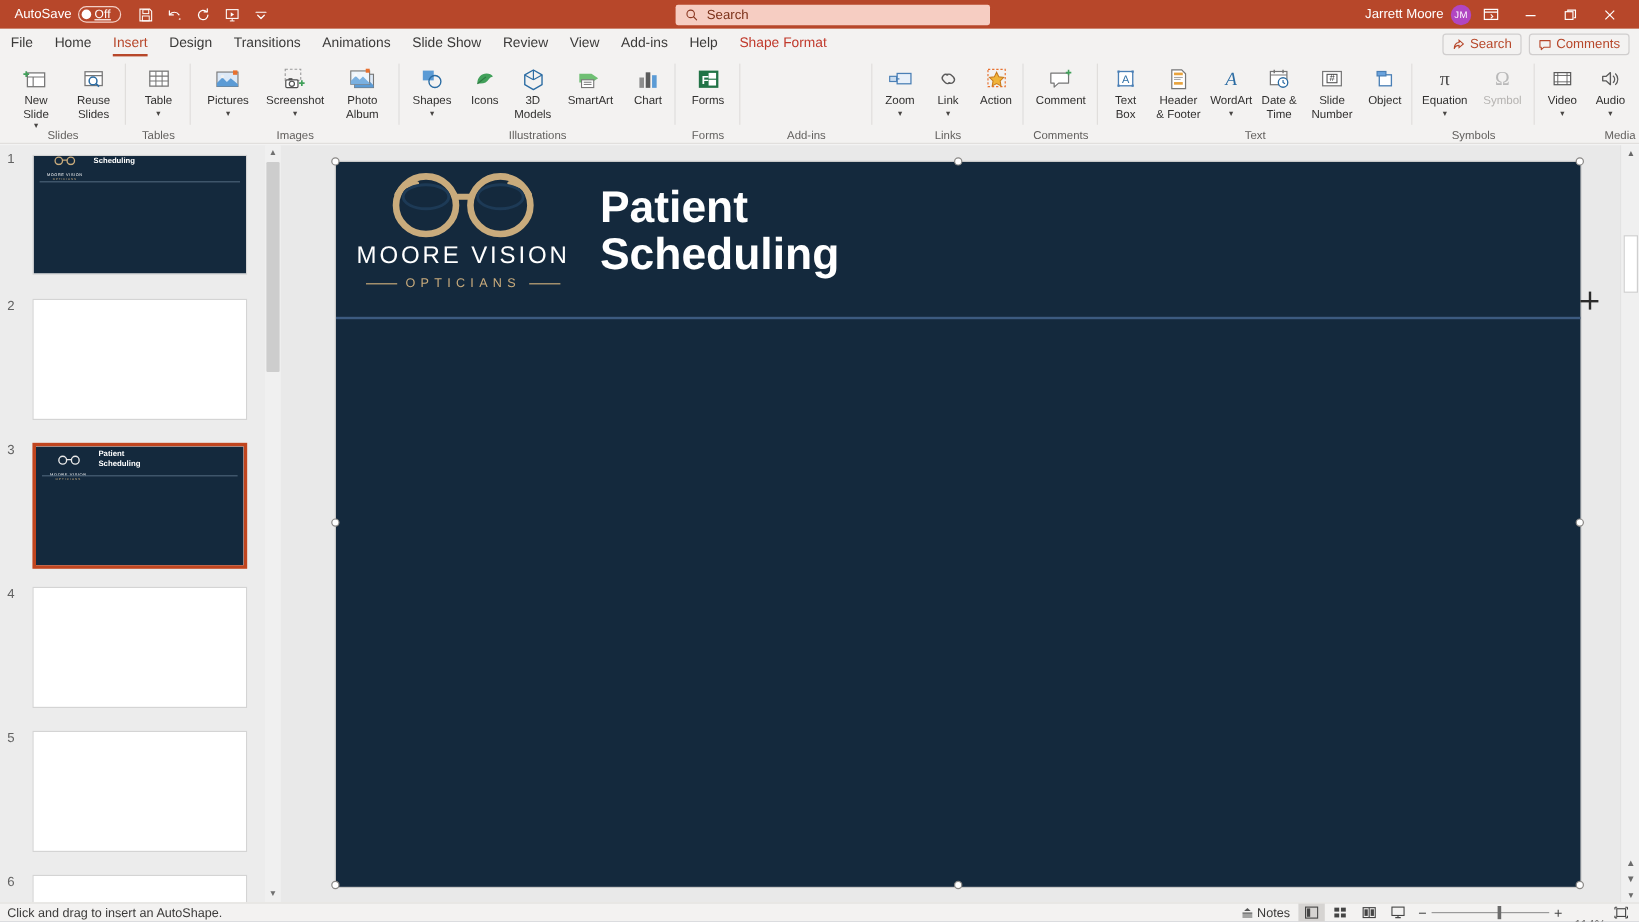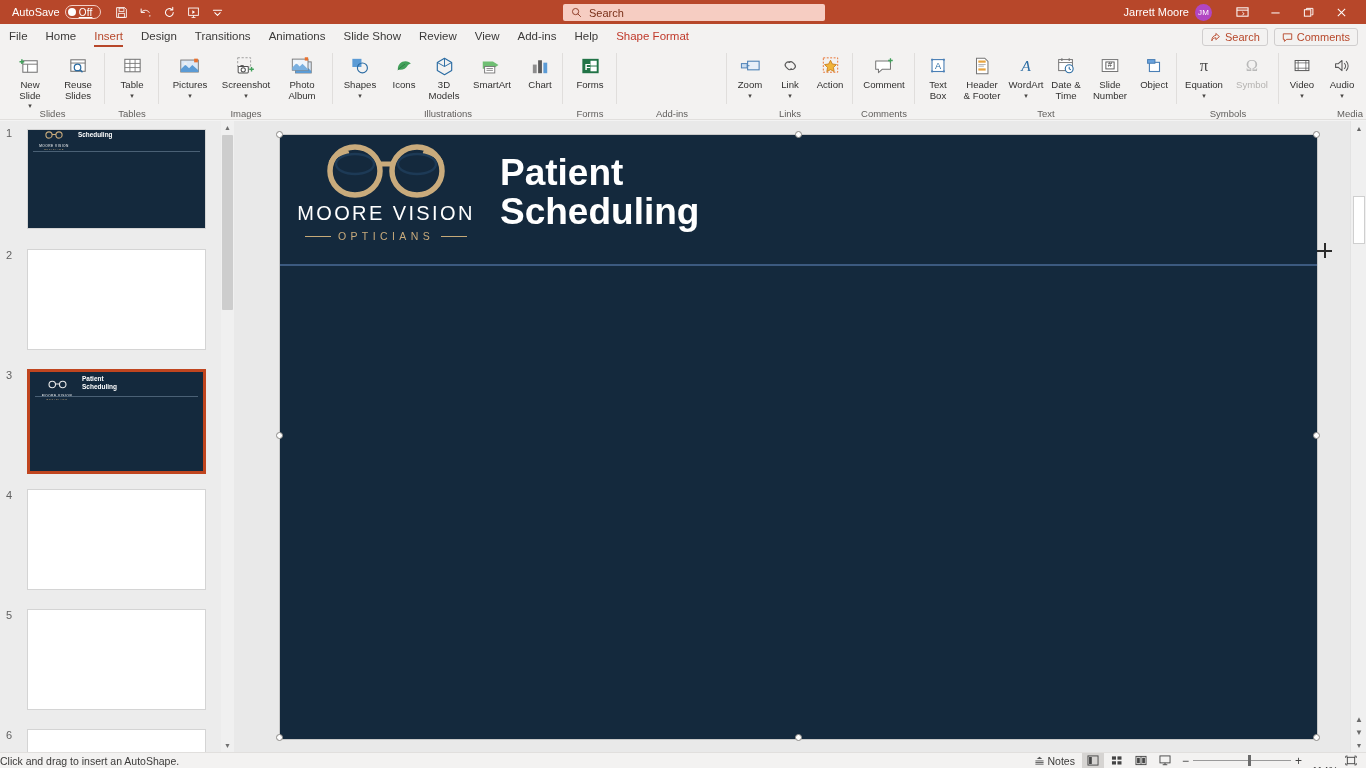--- a/index.html
+++ b/index.html
@@ -51,21 +51,21 @@
   }
   .search-box .s-ico { color: #8a3620; font-size: 10px; }
   .search-box .s-txt { color: #7a3018; font-size: 11px; }
 
   .tb-right { position: absolute; right: 8px; top: 0; height: 24px; display: flex; align-items: center; }
   .user-name { font-size: 11px; color: #fff; margin-right: 6px; }
   .avatar {
     width: 17px; height: 17px; border-radius: 50%;
     background: #b146c2; color: #fff; font-size: 8px;
     display: flex; align-items: center; justify-content: center;
-    margin-right: 14px; letter-spacing: .2px;
+    letter-spacing: .2px;
   }
   .win-btn {
     width: 33px; height: 24px; display: flex; align-items: center; justify-content: center;
     color: #fff; font-size: 11px;
   }
 
   
   .tabbar {
     position: absolute; top: 24px; left: 0; width: 1366px; height: 24px;
     background: #f3f2f1; display: flex; align-items: flex-end;
@@ -220,21 +220,21 @@
     display: flex; flex-direction: column; align-items: center; gap: 4px;
     font-size: 8px; color: #6b6b6b;
   }
 
   
   .statusbar {
     position: absolute; bottom: 0; left: 0; width: 1366px; height: 16px;
     background: #f3f2f1; border-top: 1px solid #e1dfdd;
     display: flex; align-items: center; font-size: 10.5px; color: #3b3a39;
   }
-  .status-msg { margin-left: 0; }
+  .status-msg { margin-left: 6px; }
   .sb-right { margin-left: auto; display: flex; align-items: center; gap: 2px; padding-right: 4px; }
   .sb-item {
     display: flex; align-items: center; gap: 3px; padding: 0 5px; height: 15px;
   }
   .view-btn {
     width: 22px; height: 15px; display: flex; align-items: center; justify-content: center;
     color: #444;
   }
   .view-btn.active { background: #d6d4d2; }
   .zoom-slider { display: flex; align-items: center; gap: 4px; margin-left: 4px; }

